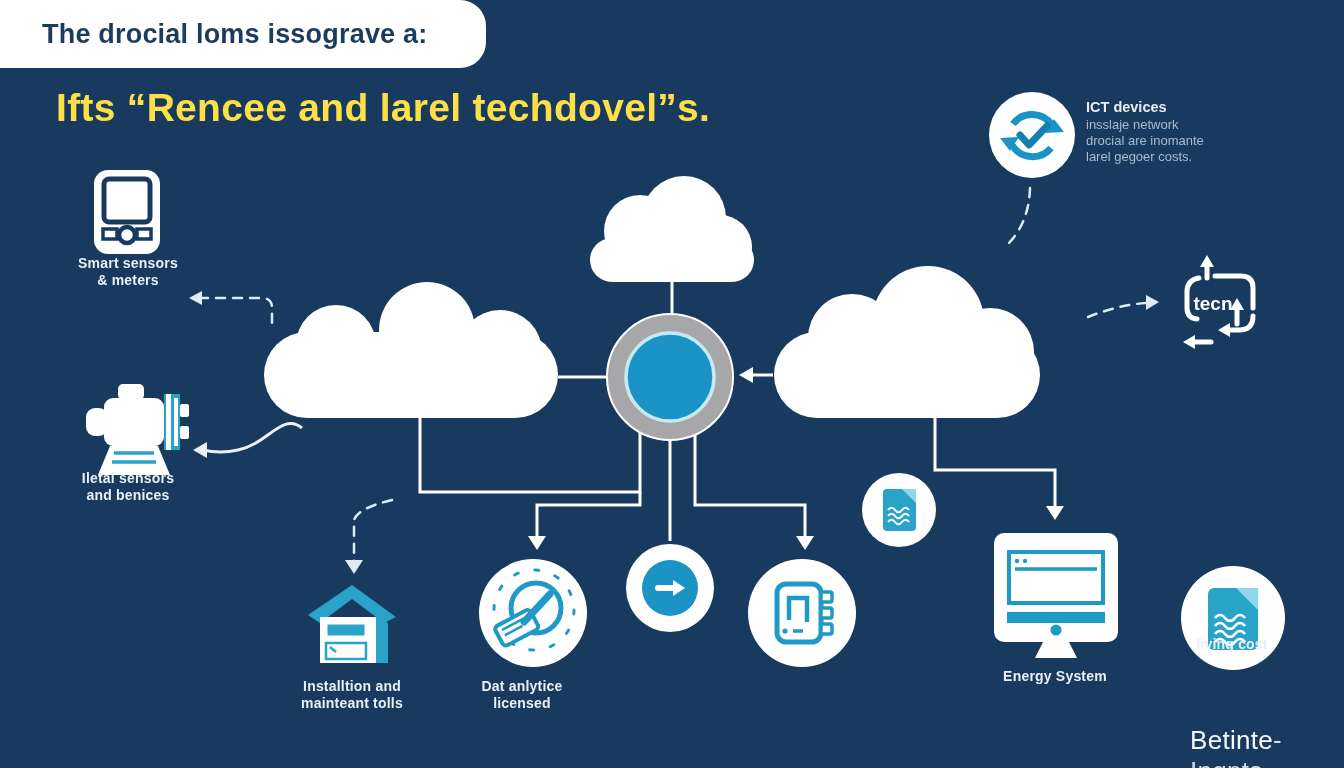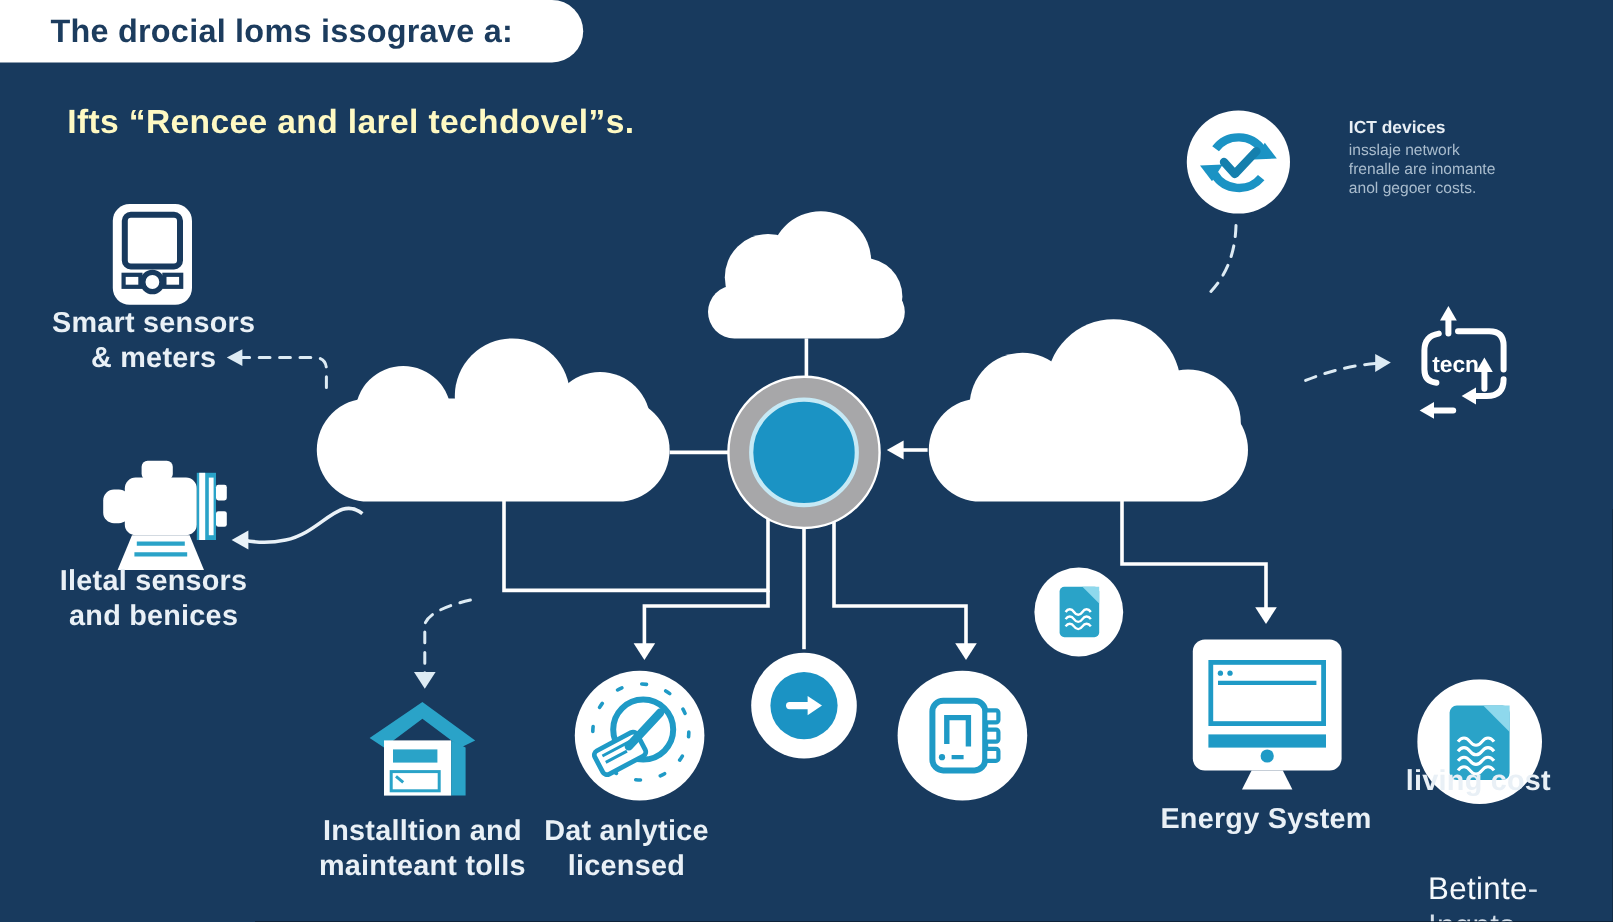--- a/index.html
+++ b/index.html
@@ -6,35 +6,35 @@
   .canvas {
     position:relative; width:1344px; height:768px; overflow:hidden;
     background:#183A5E;
     font-family:"Liberation Sans", sans-serif;
   }
   .abs { position:absolute; }
   svg { display:block; }
   svg text { font-family:"Liberation Sans", sans-serif; }
 
   .banner {
-    position:absolute; left:0; top:31; height:52px; width:444px;
+    position:absolute; left:0; top:31; height:68px; width:444px;
     background:#ffffff; border-radius:0 26px 26px 0;
     display:flex; align-items:center; padding-left:42px;
     color:#1C3C5E; font-size:27px; font-weight:bold; letter-spacing:.2px;
   }
   .subtitle {
     position:absolute; left:56px; top:86px;
-    color:#fef9c3; font-size:28px; font-weight:bold; letter-spacing:.3px;
+    color:#fde047; font-size:39px; font-weight:bold; letter-spacing:.3px;
   }
   .label {
     position:absolute; width:200px; text-align:center;
-    color:#E9F0F6; font-size:24px; font-weight:bold; line-height:1.22;
+    color:#E9F0F6; font-size:14px; font-weight:bold; line-height:1.22;
     white-space:pre-line; letter-spacing:.2px;
   }
-  .ict-note { position:absolute; left:1124px; top:99px; width:190px; }
+  .ict-note { position:absolute; left:1086px; top:99px; width:190px; }
   .ict-heading { color:#E8EEF4; font-size:14.5px; font-weight:bold; margin-bottom:2px; }
   .ict-line { color:#A9BCCD; font-size:13px; line-height:16px; }
   .logo { position:absolute; left:1190px; top:725px; font-size:26px; letter-spacing:.3px; }
   .logo-bold { color:#F5F9FC; font-weight:normal; }
   .logo-light { color:#D3DEE9; font-weight:normal; }
 </style>
 </head>
 <body>
 
 <div class="canvas">
@@ -134,22 +134,22 @@
     <circle cx="44" cy="44" r="43" fill="#FFFFFF"></circle>
     <path d="M25 33 A24 24 0 0 1 64 34" stroke="#1B93C4" stroke-width="7" fill="none"></path>
     <polygon points="66,28 76,41 57,42" fill="#1B93C4"></polygon>
     <path d="M63 57 A24 24 0 0 1 24 54" stroke="#1B93C4" stroke-width="7" fill="none"></path>
     <polygon points="22,60 12,47 31,46" fill="#1B93C4"></polygon>
     <path d="M32 44 l9 10 l18 -19" stroke="#157FAD" stroke-width="7" fill="none" stroke-linecap="round" stroke-linejoin="round"></path>
   </svg>
   <div class="ict-note">
     <div class="ict-heading">ICT devices</div>
     <div class="ict-line">insslaje network</div>
-    <div class="ict-line">frenalle are inomante</div>
-    <div class="ict-line">anol gegoer costs.</div>
+    <div class="ict-line">drocial are inomante</div>
+    <div class="ict-line">larel gegoer costs.</div>
   </div>
 
   <svg class="abs" style="left:1165px;top:248px" width="100" height="110" viewBox="0 0 100 110">
     <g stroke="#FFFFFF" stroke-width="5" fill="none" stroke-linecap="round">
       <path d="M42 30 V16"></path>
       <path d="M50 28 H76 Q88 28 88 40 V60"></path>
       <path d="M72 76 V60"></path>
       <path d="M88 68 Q88 82 74 82 H60"></path>
       <path d="M34 30 Q22 32 22 44 V60 Q22 70 32 71"></path>
       <path d="M46 94 H26"></path>

